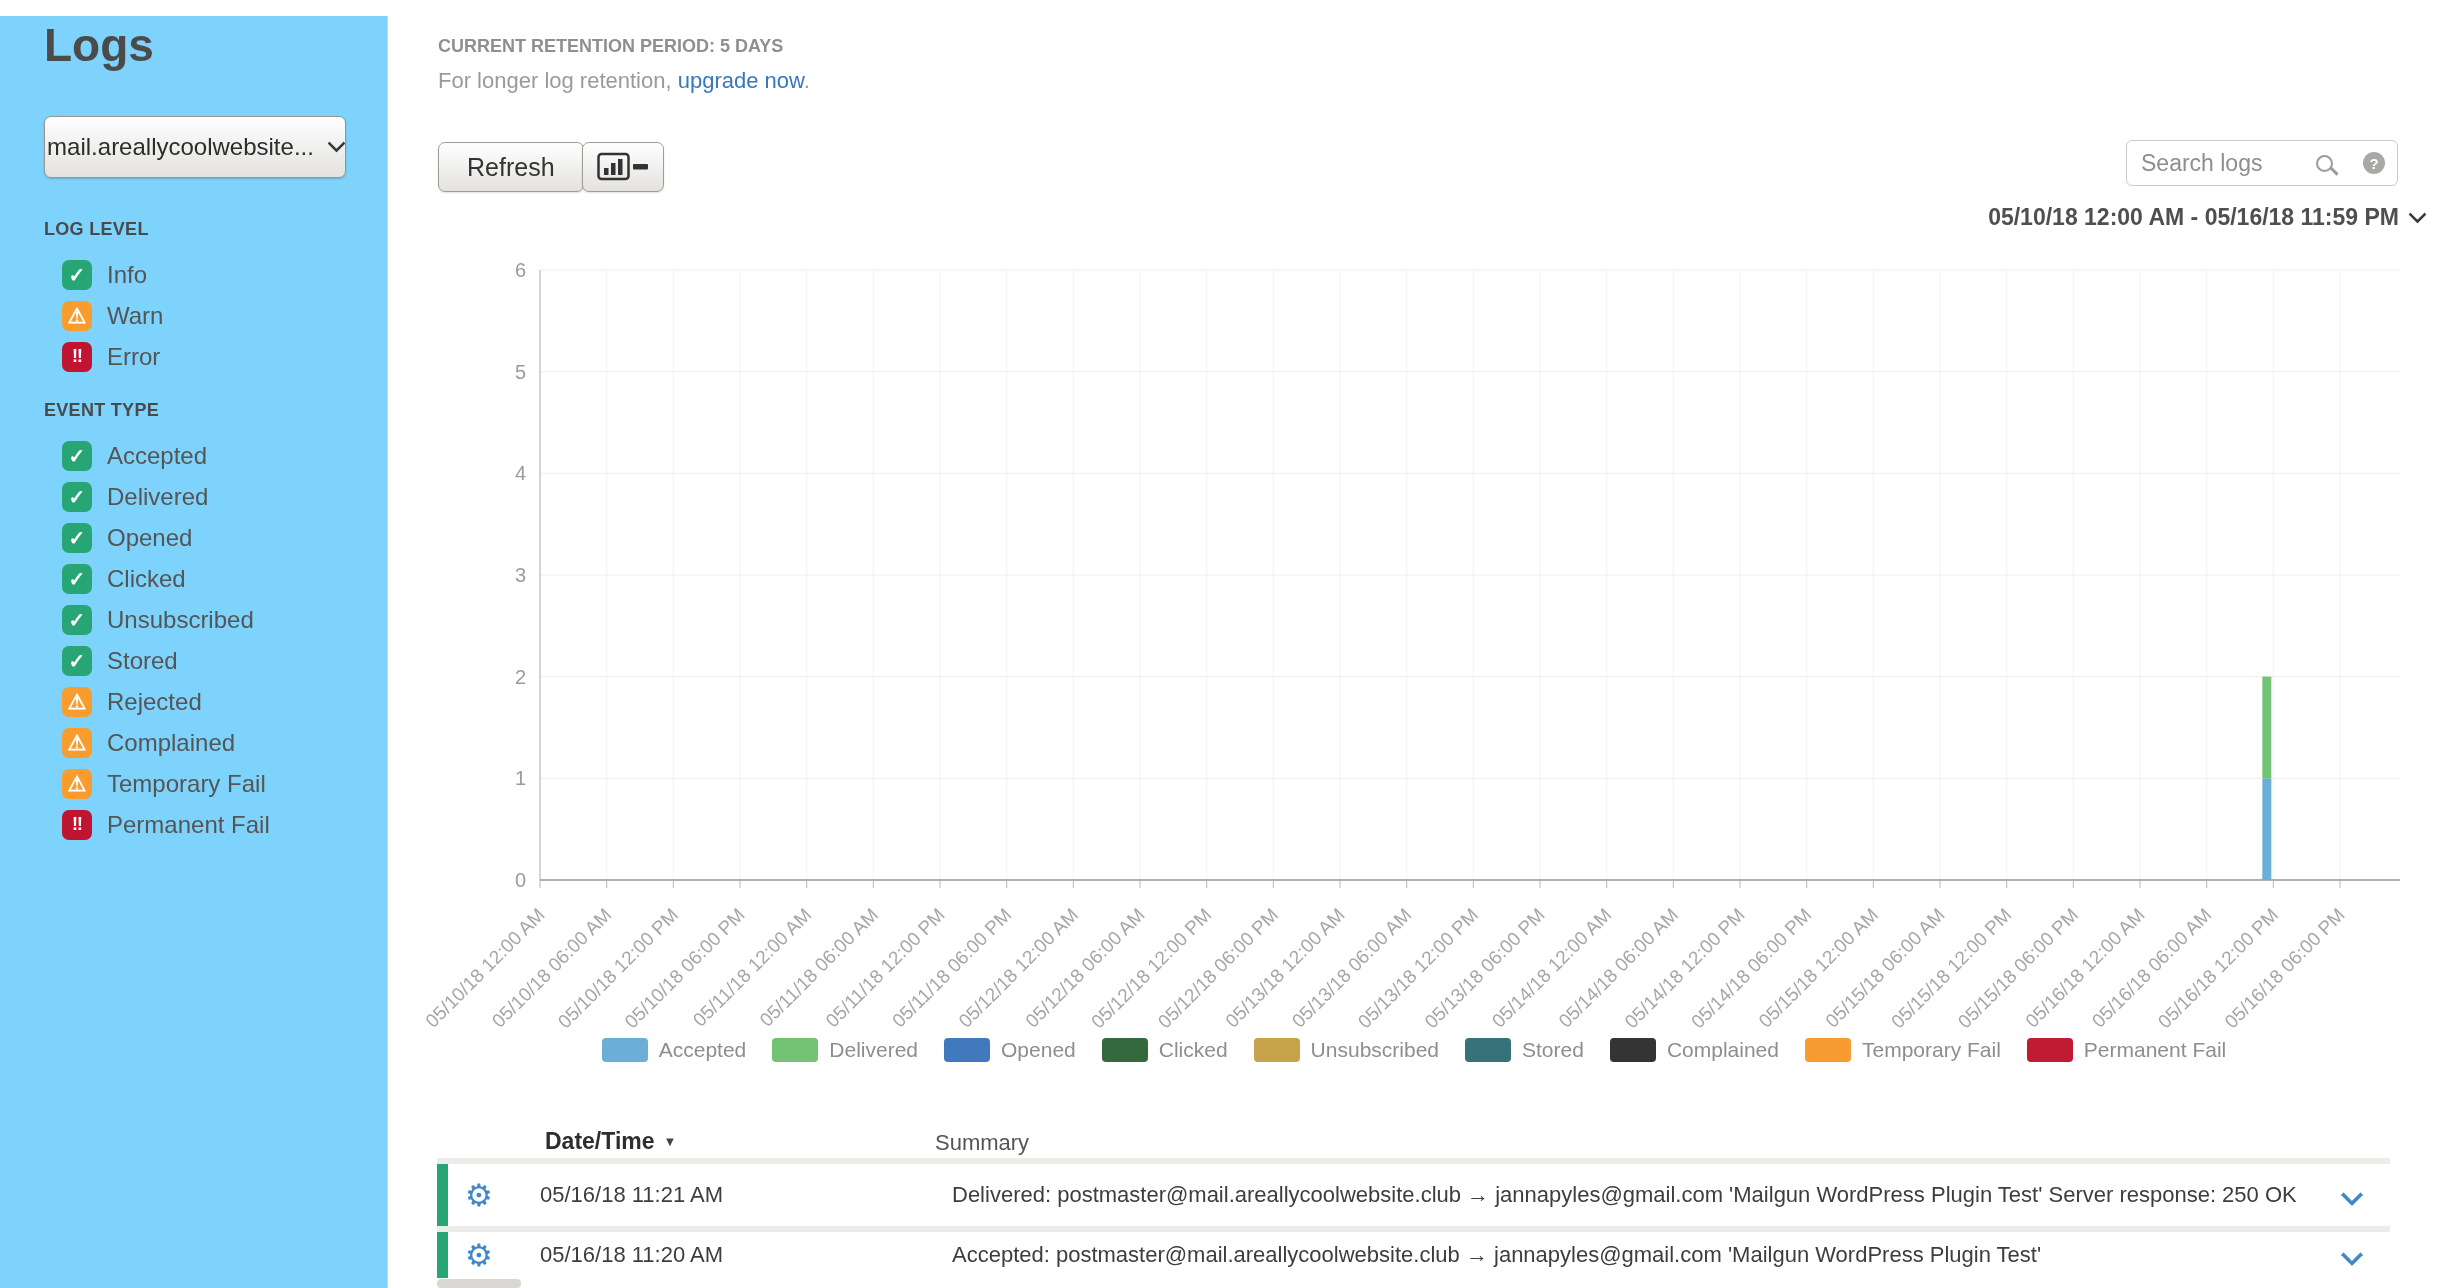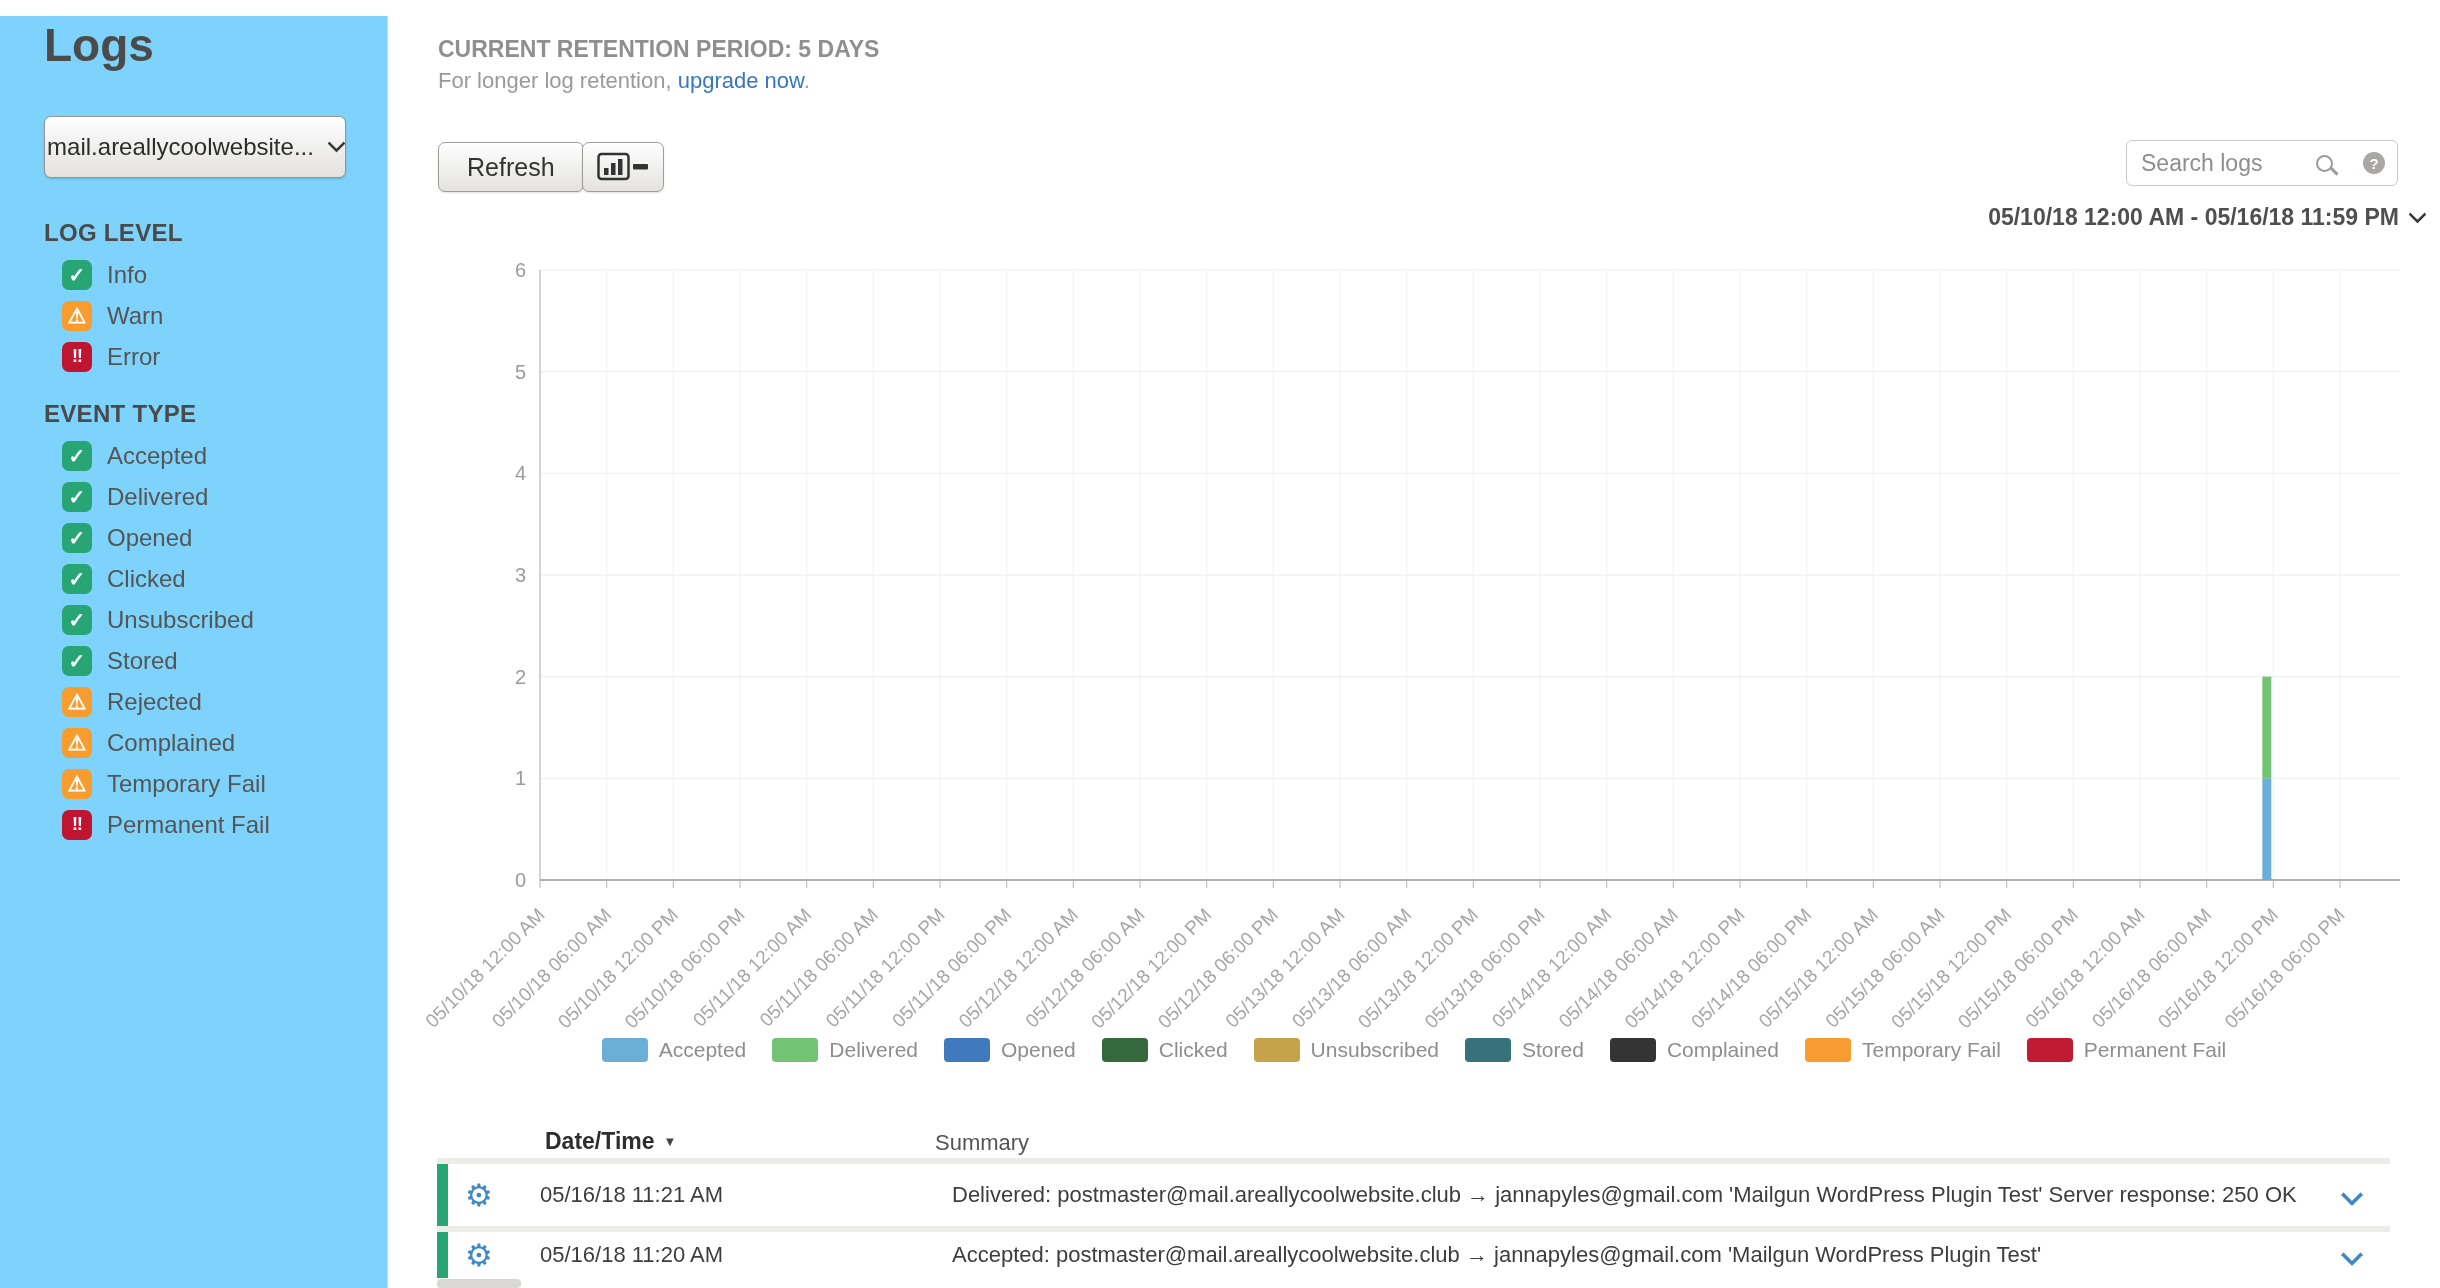--- a/index.html
+++ b/index.html
@@ -10,40 +10,40 @@
   
   .sidebar { position:absolute; left:0; top:16px; width:388px; height:1288px;
              background:#7dd3fc; border-right:1px solid #d7d5d2; }
   .page-title { position:absolute; left:44px; top:2px; font-size:46px; font-weight:bold; color:#4b4b4b; }
   .domain-select { position:absolute; left:44px; top:100px; width:302px; height:62px;
                    border:1px solid #98968f; border-radius:7px;
                    background:linear-gradient(#fefefe,#e3e2df);
                    box-shadow:0 1px 2px rgba(0,0,0,.18);
                    display:flex; align-items:center; justify-content:center; gap:16px;
                    font-size:24px; color:#2d2d2d; cursor:pointer; font-family:inherit; }
-  .filter-heading { position:absolute; left:44px; font-size:24px; font-weight:bold; color:#4a4a4a; letter-spacing:.3px; }
+  .filter-heading { position:absolute; left:44px; font-size:18px; font-weight:bold; color:#4a4a4a; letter-spacing:.3px; }
   #log-level-heading { top:203px; }
   #event-type-heading { top:384px; }
   .filter-list { position:absolute; left:62px; }
   #log-level-list { top:238px; }
   #event-type-list { top:419px; }
   .filter-item { display:flex; align-items:center; gap:15px; height:41px; font-size:24px; color:#555; cursor:pointer; }
   .fic { width:30px; height:30px; border-radius:7px; color:#fff; flex:0 0 30px;
          display:flex; align-items:center; justify-content:center; font-weight:bold; }
   .fic-ok    { background:#28a574; font-size:20px; }
   .fic-warn  { background:#f79c2d; font-size:21px; }
   .fic-error { background:#bf1530; font-size:18px; letter-spacing:-1px; }
 
   
   .chev { display:inline-block; width:13px; height:13px; border-right:3.5px solid #3a3a3a;
           border-bottom:3.5px solid #3a3a3a; transform:rotate(45deg); margin-top:-7px; border-radius:1px; }
   .chev-blue { width:16px; height:16px; border-color:#3f87c5; border-width:4.5px; }
 
   
-  .retention-heading { position:absolute; left:438px; top:36px; font-size:23px; font-weight:bold; color:#8f8f8f; }
+  .retention-heading { position:absolute; left:438px; top:36px; font-size:18px; font-weight:bold; color:#8f8f8f; }
   .retention-note { position:absolute; left:438px; top:68px; font-size:22px; color:#9a9a9a; }
   .retention-note a { color:#3777bc; text-decoration:none; cursor:pointer; }
 
   .btn { position:absolute; height:50px; border:1px solid #9d9c97; border-radius:7px;
          background:linear-gradient(#ffffff,#e3e2df); box-shadow:0 1px 2px rgba(0,0,0,.13);
          font-size:25px; color:#333; display:flex; align-items:center; justify-content:center;
          cursor:pointer; font-family:inherit; }
   #refresh-btn { left:438px; top:142px; padding:4px 28px; }
   #chart-toggle-btn { left:582px; top:142px; width:82px; gap:8px; }
 

